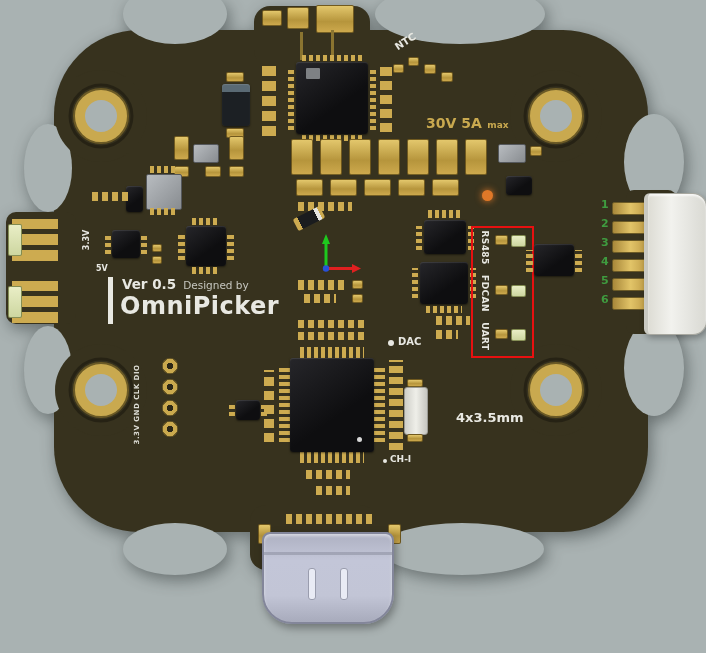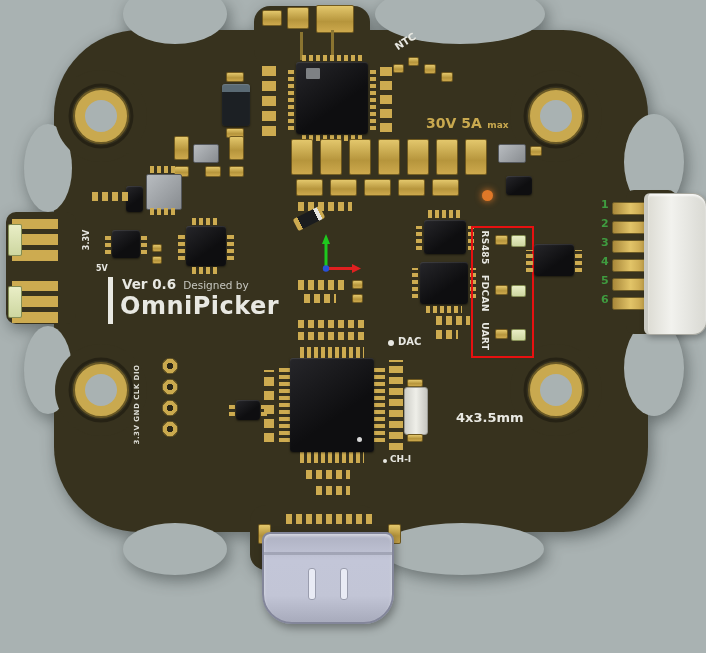--- a/index.html
+++ b/index.html
@@ -160,21 +160,21 @@
     <div class="p" style="left:152px;top:244px;width:10px;height:8px;"></div>
     <div class="p" style="left:152px;top:256px;width:10px;height:8px;"></div>
 
     <div class="col-pads-lg" style="left:12px;top:219px;width:46px;height:42px;background:repeating-linear-gradient(0deg,#cdab50 0 11px,transparent 11px 16px);"></div>
     <div class="pale" style="left:8px;top:224px;width:12px;height:30px;"></div>
     <div class="col-pads-lg" style="left:12px;top:281px;width:46px;height:42px;background:repeating-linear-gradient(0deg,#cdab50 0 11px,transparent 11px 16px);"></div>
     <div class="pale" style="left:8px;top:286px;width:12px;height:30px;"></div>
 
     <div style="position:absolute;left:108px;top:277px;width:5px;height:47px;background:var(--silkscreen);"></div>
     <div style="position:absolute;left:122px;top:276px;display:flex;align-items:baseline;gap:7px;">
-      <span class="silk" style="position:static;font-size:13.5px;">Ver 0.6</span>
+      <span class="silk" style="position:static;font-size:13.5px;">Ver 0.5</span>
       <span class="silk dim" style="position:static;font-size:10.5px;">Designed by</span>
     </div>
     <div class="silk" style="left:120px;top:292px;font-size:24px;letter-spacing:.5px;">OmniPicker</div>
 
     <svg style="position:absolute;left:312px;top:232px;" width="52" height="46">
       <polygon points="10,12 18,12 14,2" fill="#1ec81e"></polygon>
       <rect x="12.5" y="12" width="3" height="26" fill="#1ec81e"></rect>
       <rect x="14" y="35" width="26" height="3" fill="#e02020"></rect>
       <polygon points="40,32 40,41 49,36.5" fill="#e02020"></polygon>
       <circle cx="14" cy="36.5" r="3.2" fill="#2850d8"></circle>

